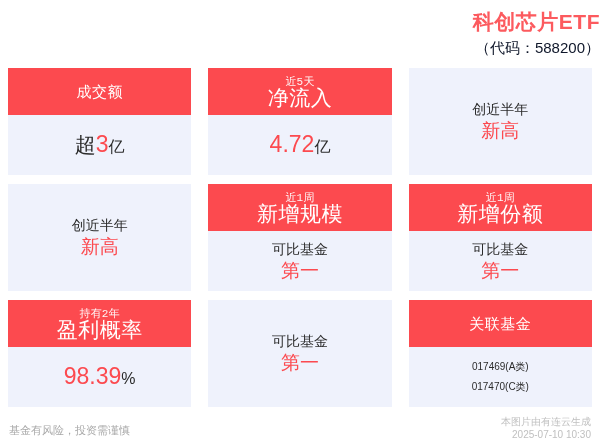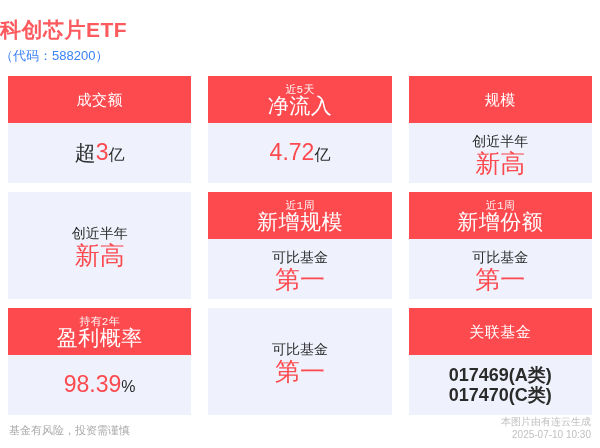--- a/index.html
+++ b/index.html
@@ -10,33 +10,33 @@
     width: 600px;
     height: 448px;
     background: #ffffff;
     font-family: "Liberation Sans", "DejaVu Sans", sans-serif;
     overflow: hidden;
     position: relative;
   }
 
   
   .header {
-    padding-top: 16px;
-    text-align: left;
+    padding-top: 8px;
+    text-align: right;
   }
   .title {
     font-size: 21px;
     font-weight: bold;
     color: #fc5a5e;
     letter-spacing: 0.5px;
     line-height: 28px;
   }
   .subtitle {
-    font-size: 13px;
-    color: #3b82f6;
+    font-size: 15px;
+    color: #0f172a;
     line-height: 22px;
     margin-top: 1px;
   }
 
   
   .grid {
     margin: 9px 8px 0 8px;
     display: grid;
     grid-template-columns: repeat(3, 1fr);
     grid-template-rows: repeat(3, 107px);
@@ -82,21 +82,21 @@
     justify-content: center;
     text-align: center;
     color: #2b2b2b;
   }
   .card-body .line1 {
     font-size: 14px;
     line-height: 19px;
     color: #2b2b2b;
   }
   .card-body .line2 {
-    font-size: 25px;
+    font-size: 19px;
     line-height: 24px;
     color: #fc4a4f;
     text-align: right;
   }
   .card-body .big {
     font-size: 21px;
     line-height: 26px;
     color: #2b2b2b;
     display: flex;
     align-items: baseline;
@@ -104,24 +104,23 @@
   }
   .card-body .big .accent {
     color: #fc4a4f;
     font-size: 23px;
   }
   .card-body .big .unit {
     color: #2b2b2b;
     font-size: 16px;
   }
   .card-body .codes {
-    font-size: 18px;
+    font-size: 10px;
     line-height: 20px;
     color: #2b2b2b;
-    font-weight: bold;
   }
 
   
   .footer {
     position: absolute;
     left: 0;
     right: 0;
     bottom: 7px;
     height: 34px;
     padding: 0 9px;
@@ -171,23 +170,20 @@
         <div class="main">净流入</div>
       </div>
       <div class="card-body">
         <div class="big">
           <span class="accent">4.72</span>
           <span class="unit">亿</span>
         </div>
       </div>
     </div>
     <div class="card">
-      <div class="card-head single">
-        <div class="main">规模</div>
-      </div>
       <div class="card-body">
         <div class="line1">创近半年</div>
         <div class="line2">新高</div>
       </div>
     </div>
     <div class="card">
       <div class="card-body">
         <div class="line1">创近半年</div>
         <div class="line2">新高</div>
       </div>

